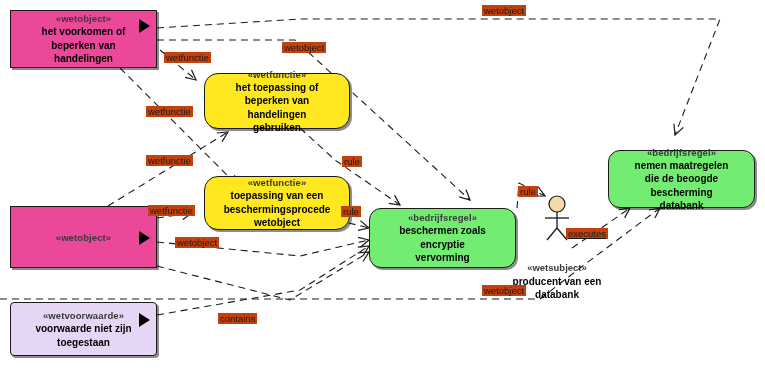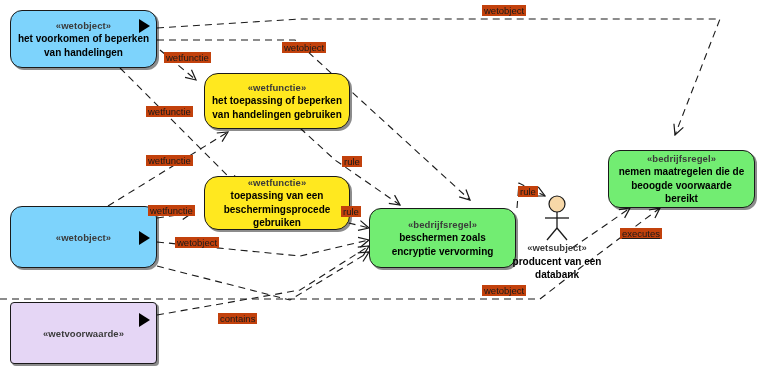--- a/index.html
+++ b/index.html
@@ -4,34 +4,34 @@
 <style>
   html,body{margin:0;padding:0;background:#ffffff;}
   body{font-family:"Liberation Sans","DejaVu Sans",sans-serif;}
   #canvas{position:relative;width:765px;height:379px;background:#ffffff;overflow:hidden;}
   svg#edges{position:absolute;left:0;top:0;width:765px;height:379px;}
 
   .node{position:absolute;box-sizing:border-box;border:1.5px solid #1a1a1a;
         display:flex;flex-direction:column;align-items:center;justify-content:center;
         text-align:center;color:#000;box-shadow:2px 2px 0 rgba(0,0,0,0.45);}
   .node .stereo{font-size:9.5px;font-weight:bold;color:#3a3a3a;letter-spacing:.1px;line-height:13px;}
-  .node .nm{font-size:10px;font-weight:bold;line-height:13.5px;padding:0 6px;}
+  .node .nm{font-size:10px;font-weight:bold;line-height:13.5px;padding:0 22px;}
 
-  .n-wetobject{background:#7dd3fc;border-radius:12px;}
+  .n-wetobject{background:#ec4899;border-radius:0;}
   .n-wetfunctie{background:#ffe81f;border-radius:14px;margin-left:12px;}
   .n-bedrijfsregel{background:#72ed72;border-radius:12px;}
   .n-wetvoorwaarde{background:#e5d6f5;border-radius:4px;}
 
   .marker{position:absolute;width:0;height:0;border-left:11px solid #000;
           border-top:7px solid transparent;border-bottom:7px solid transparent;}
 
   .elabel{position:absolute;font-size:9.5px;color:#1a1a1a;white-space:nowrap;
           background:#c2410c;padding:0 2px;line-height:11px;}
 
-  .actor-wrap{position:absolute;display:flex;flex-direction:column;align-items:center;}
+  .actor-wrap{position:absolute;display:flex;flex-direction:column;align-items:center;gap:20px;}
   .actor-caption{text-align:center;margin-top:1px;}
   .actor-caption .stereo{font-size:9.5px;font-weight:bold;color:#3a3a3a;line-height:12.5px;display:block;}
   .actor-caption .nm{font-size:10px;font-weight:bold;line-height:13px;display:block;}
 </style>
 </head>
 <body>
 
 <div id="canvas">
 
   <svg id="edges" viewBox="0 0 765 379" xmlns="http://www.w3.org/2000/svg">
@@ -78,41 +78,42 @@
     <span class="marker" style="right:6px;top:8px;"></span>
   </div>
 
   <div class="node n-wetfunctie" style="left:192px;top:73px;width:146px;height:56px;">
     <span class="stereo">«wetfunctie»</span>
     <span class="nm">het toepassing of beperken van handelingen gebruiken</span>
   </div>
 
   <div class="node n-wetfunctie" style="left:192px;top:176px;width:146px;height:54px;">
     <span class="stereo">«wetfunctie»</span>
-    <span class="nm">toepassing van een beschermingsprocede gebruiken</span>
+    <span class="nm">toepassing van een beschermingsprocede wetobject</span>
   </div>
 
   <div class="node n-wetobject" style="left:10px;top:206px;width:147px;height:62px;">
     <span class="stereo">«wetobject»</span>
     <span class="marker" style="right:6px;top:24px;"></span>
   </div>
 
-  <div class="node n-wetvoorwaarde" style="left:10px;top:302px;width:147px;height:62px;">
+  <div class="node n-wetvoorwaarde" style="left:10px;top:302px;width:147px;height:54px;">
     <span class="stereo">«wetvoorwaarde»</span>
+    <span class="nm">voorwaarde niet zijn toegestaan</span>
     <span class="marker" style="right:6px;top:10px;"></span>
   </div>
 
   <div class="node n-bedrijfsregel" style="left:369px;top:208px;width:147px;height:60px;">
     <span class="stereo">«bedrijfsregel»</span>
     <span class="nm">beschermen zoals encryptie vervorming</span>
   </div>
 
   <div class="node n-bedrijfsregel" style="left:608px;top:150px;width:147px;height:58px;">
     <span class="stereo">«bedrijfsregel»</span>
-    <span class="nm">nemen maatregelen die de beoogde voorwaarde bereikt</span>
+    <span class="nm">nemen maatregelen die de beoogde bescherming databank</span>
   </div>
 
   <div class="actor-wrap" style="left:512px;top:195px;width:90px;">
     <svg width="34" height="46" viewBox="0 0 34 46">
       <circle cx="17" cy="9" r="8" fill="#f7d8a8" stroke="#1a1a1a" stroke-width="1.2"></circle>
       <line x1="17" y1="17" x2="17" y2="33" stroke="#1a1a1a" stroke-width="1.3"></line>
       <line x1="5" y1="23" x2="29" y2="23" stroke="#1a1a1a" stroke-width="1.3"></line>
       <line x1="17" y1="33" x2="7" y2="45" stroke="#1a1a1a" stroke-width="1.3"></line>
       <line x1="17" y1="33" x2="27" y2="45" stroke="#1a1a1a" stroke-width="1.3"></line>
     </svg>
@@ -127,15 +128,15 @@
   <span class="elabel" style="left:164px;top:52px;">wetfunctie</span>
   <span class="elabel" style="left:146px;top:106px;">wetfunctie</span>
   <span class="elabel" style="left:146px;top:155px;">wetfunctie</span>
   <span class="elabel" style="left:148px;top:205px;">wetfunctie</span>
   <span class="elabel" style="left:342px;top:156px;">rule</span>
   <span class="elabel" style="left:341px;top:206px;">rule</span>
   <span class="elabel" style="left:518px;top:186px;">rule</span>
   <span class="elabel" style="left:175px;top:237px;">wetobject</span>
   <span class="elabel" style="left:482px;top:285px;">wetobject</span>
   <span class="elabel" style="left:182px;top:313px;margin-left:36px;">contains</span>
-  <span class="elabel" style="left:620px;top:228px;text-decoration:underline;">executes</span>
+  <span class="elabel" style="left:566px;top:228px;text-decoration:underline;">executes</span>
 
 </div>
 
 </body></html>

